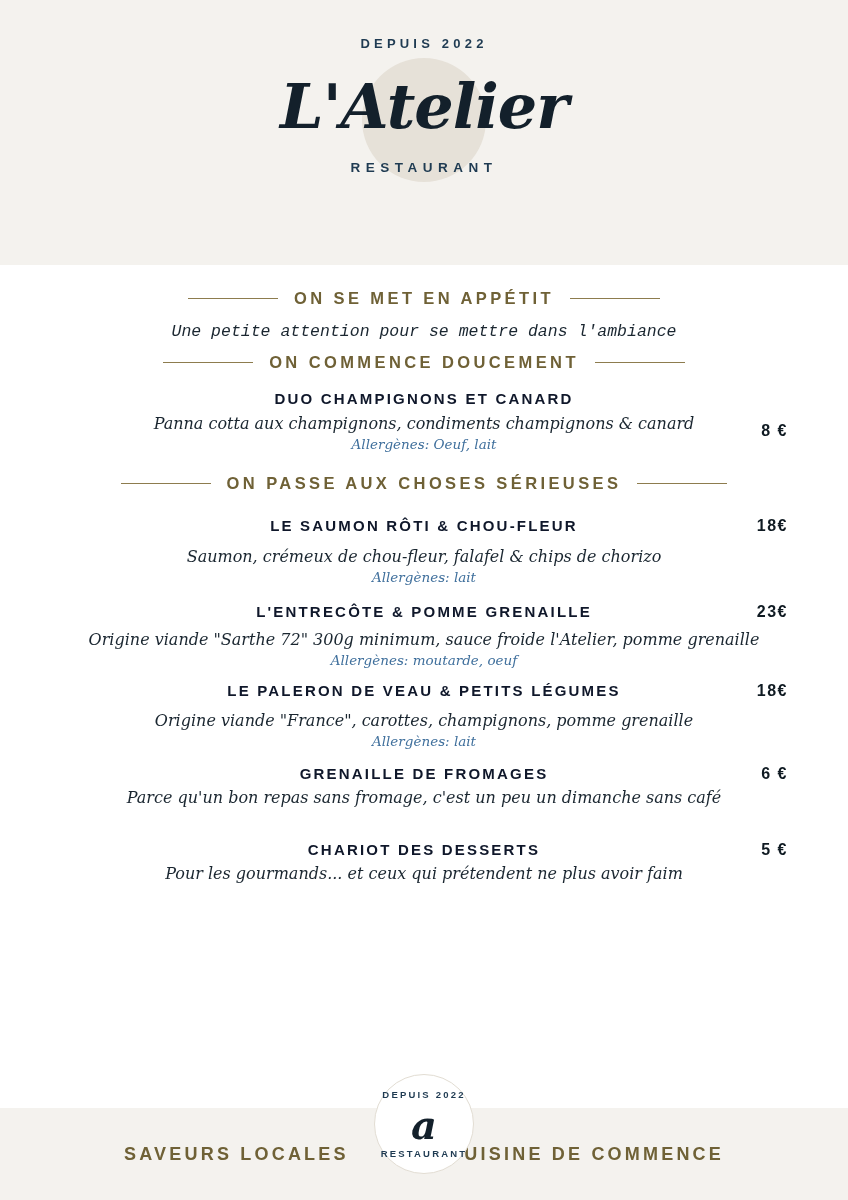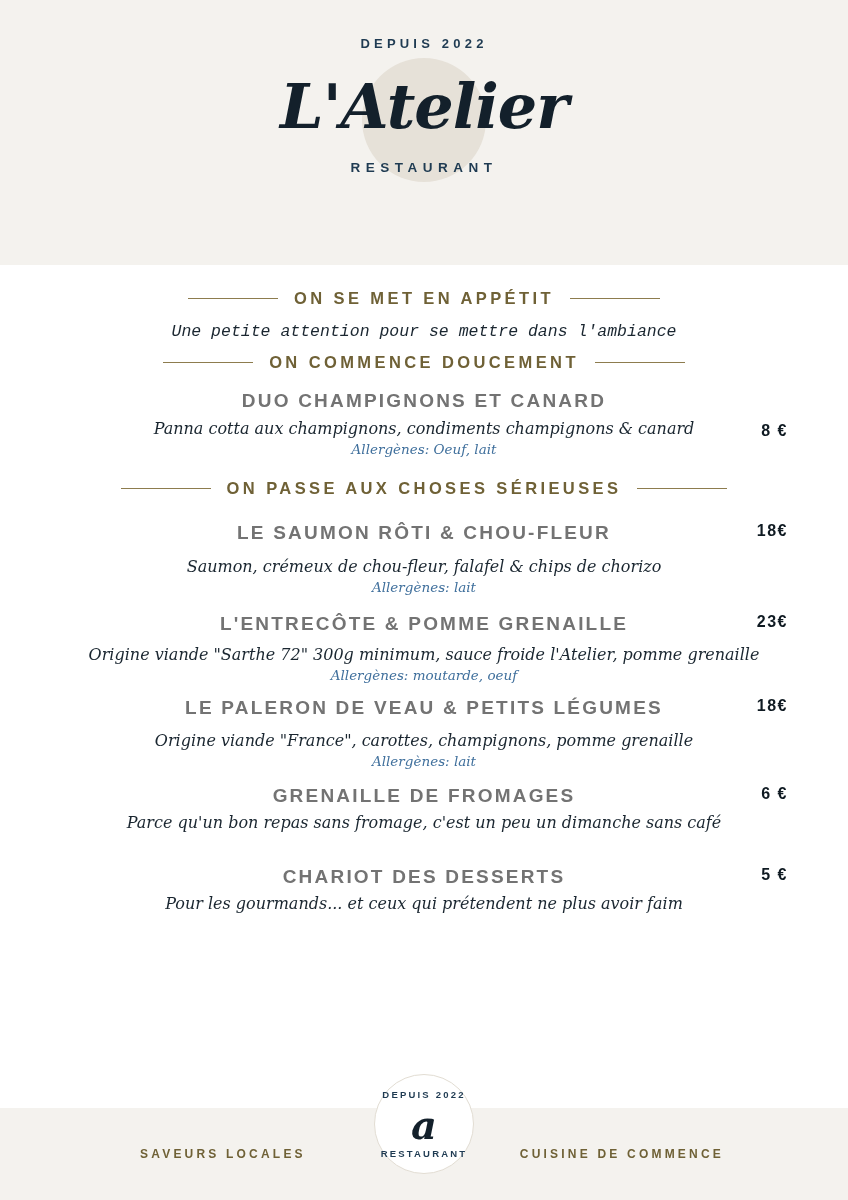--- a/index.html
+++ b/index.html
@@ -119,24 +119,24 @@
   }
 
   .item { margin-top: 12px; position: relative; }
   .item-row {
     display: flex;
     align-items: baseline;
     justify-content: center;
     position: relative;
   }
   .item-name {
-    font-size: 19px;
+    font-size: 15px;
     font-weight: 700;
     letter-spacing: 2.2px;
-    color: #737373;
+    color: #0f172a;
     text-align: center;
     flex: 0 1 auto;
   }
   .price {
     position: absolute;
     right: 0;
     font-size: 16px;
     font-weight: 700;
     letter-spacing: 1.5px;
     color: #0f1a22;
@@ -174,26 +174,25 @@
   }
   .footer-inner {
     position: relative;
     height: 100%;
     display: flex;
     align-items: center;
     justify-content: space-between;
     padding: 0 124px;
   }
   .footer-text {
-    font-size: 12px;
+    font-size: 18px;
     letter-spacing: 3.2px;
     font-weight: 700;
     color: #6f6136;
     white-space: nowrap;
-    margin-left: 16px;
   }
   .footer-stamp {
     position: absolute;
     left: 50%;
     bottom: 26px;
     transform: translateX(-50%);
     width: 100px;
     height: 100px;
     border-radius: 50%;
     background: #ffffff;

